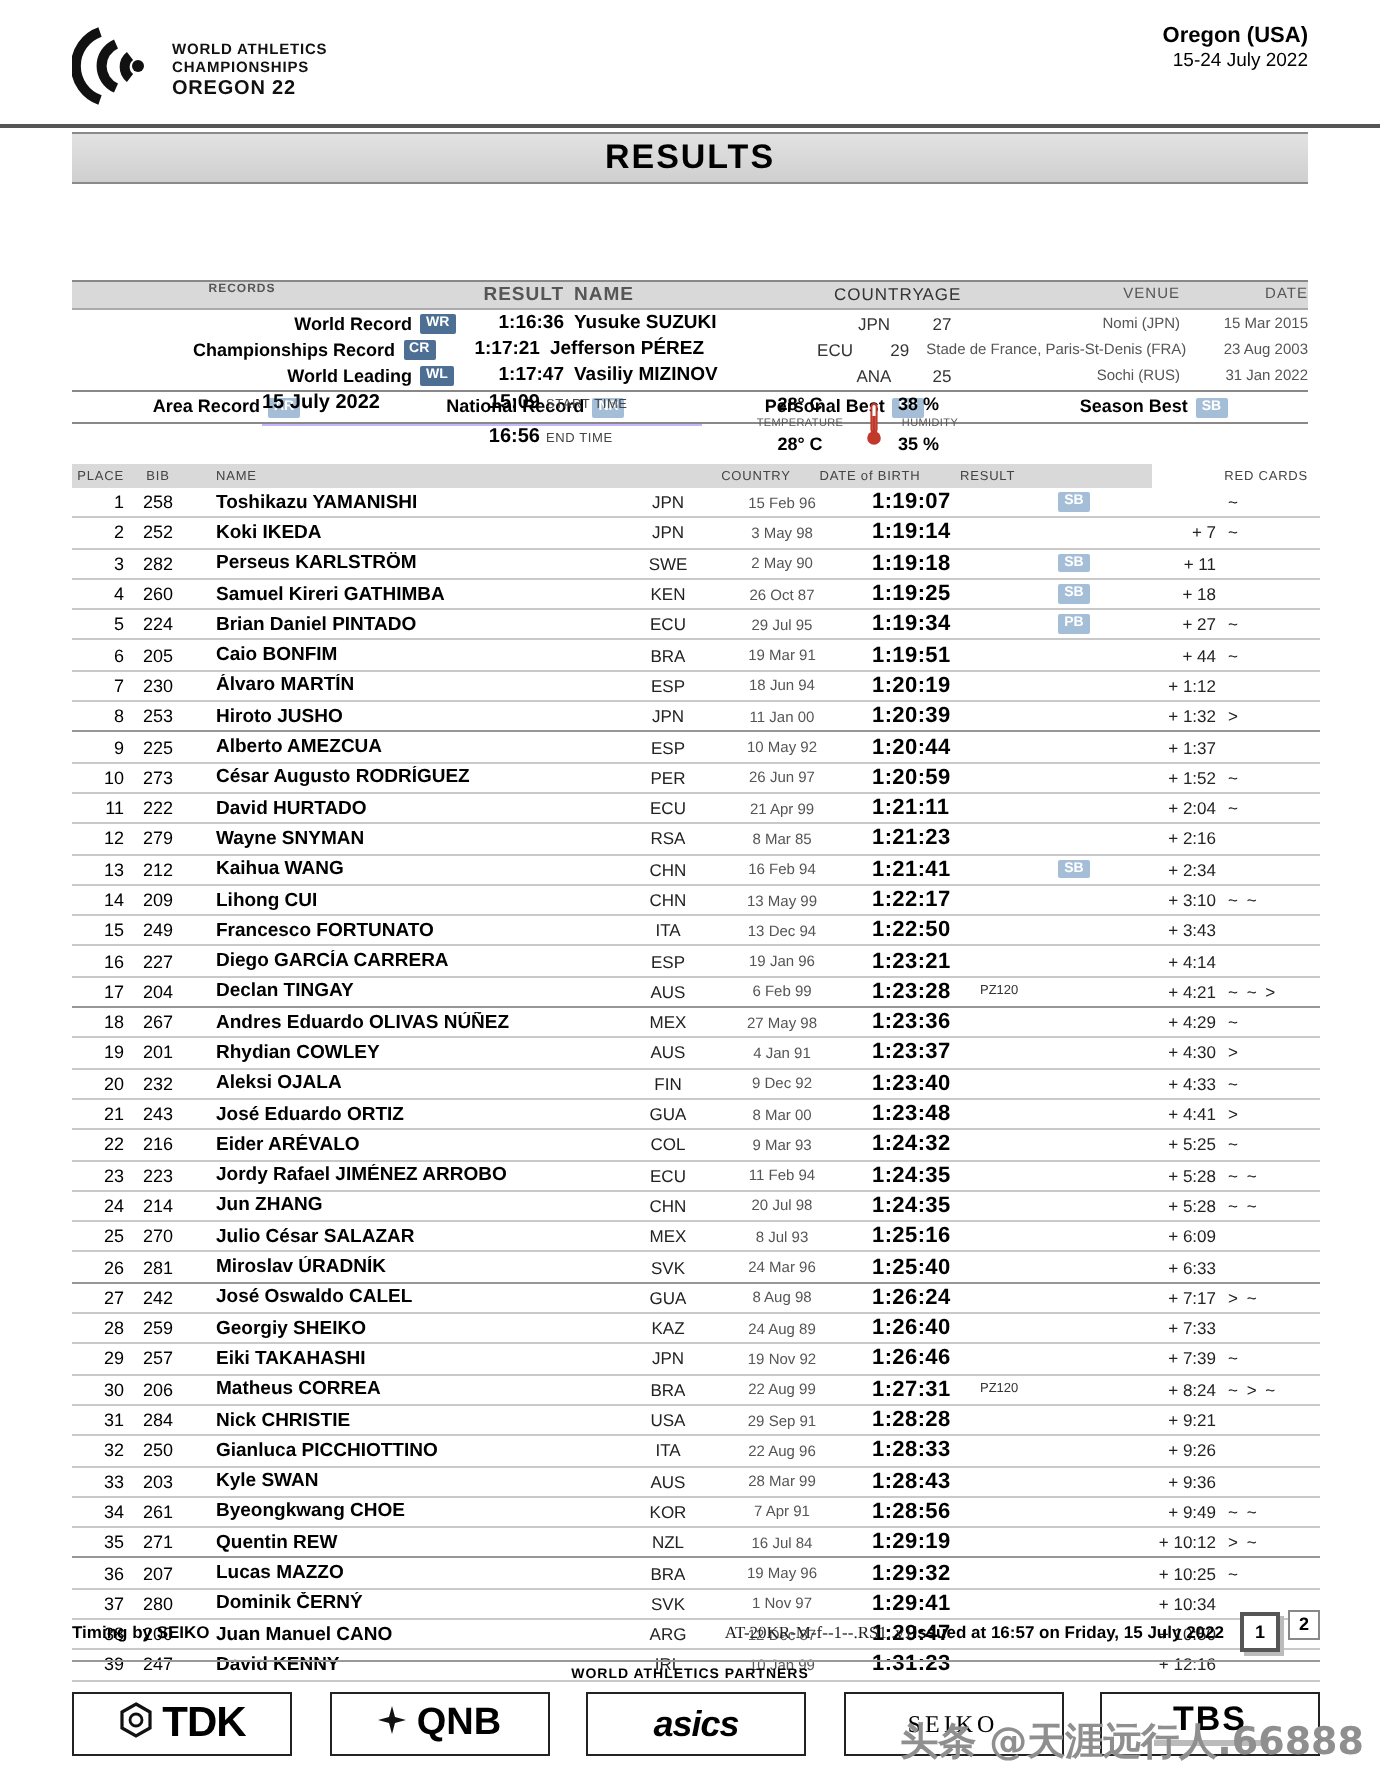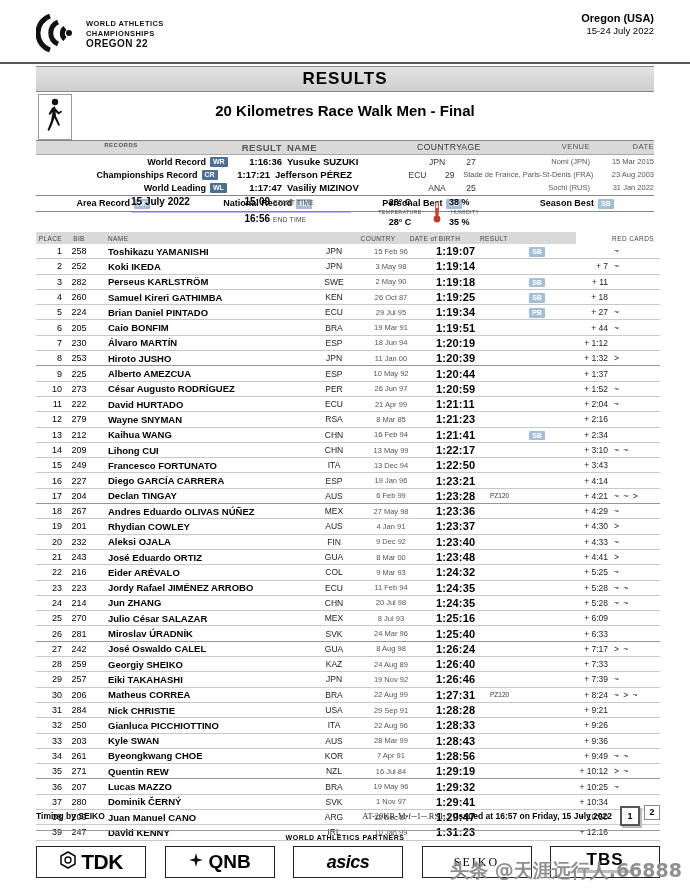--- a/index.html
+++ b/index.html
@@ -128,32 +128,20 @@
     </div>
     <div class="hdr-right">
       <div class="hdr-loc">Oregon (USA)</div>
       <div class="hdr-dates">15-24 July 2022</div>
     </div>
   </div>
   <div class="hdr-rule"></div>
 
   <div class="banner">RESULTS</div>
 
-  <div class="event">
-    <div class="picto-box">
-      <span>
-        <svg width="20" height="36" viewBox="0 0 20 36">
-          <circle cx="10" cy="5" r="3.2" fill="#111"></circle>
-          <path d="M10 9 L11 19 L15 28 L13.5 29 L9.5 21 L7 28 L4 34 L2.5 33 L6 24 L7.5 15 L5 18 L3.5 17 L7 11 Z" fill="#111"></path>
-          <path d="M10 11 L14 15 L16.5 13.5 L17 15 L13.5 17.5 L9.5 14 Z" fill="#111"></path>
-        </svg>
-      </span>
-    </div>
-    <div class="event-title">20 Kilometres Race Walk Men - Final</div>
-  </div>
 
   <div class="records">
     <div class="rec-head">
       <span class="c-reclabel" style="text-align:center;">RECORDS</span>
       <span class="c-recbadge"></span>
       <span class="c-recresult">RESULT</span>
       <span class="c-recname">NAME</span>
       <span class="c-reccountry">COUNTRY</span>
       <span class="c-recage">AGE</span>
       <span class="c-recvenue">VENUE</span>

